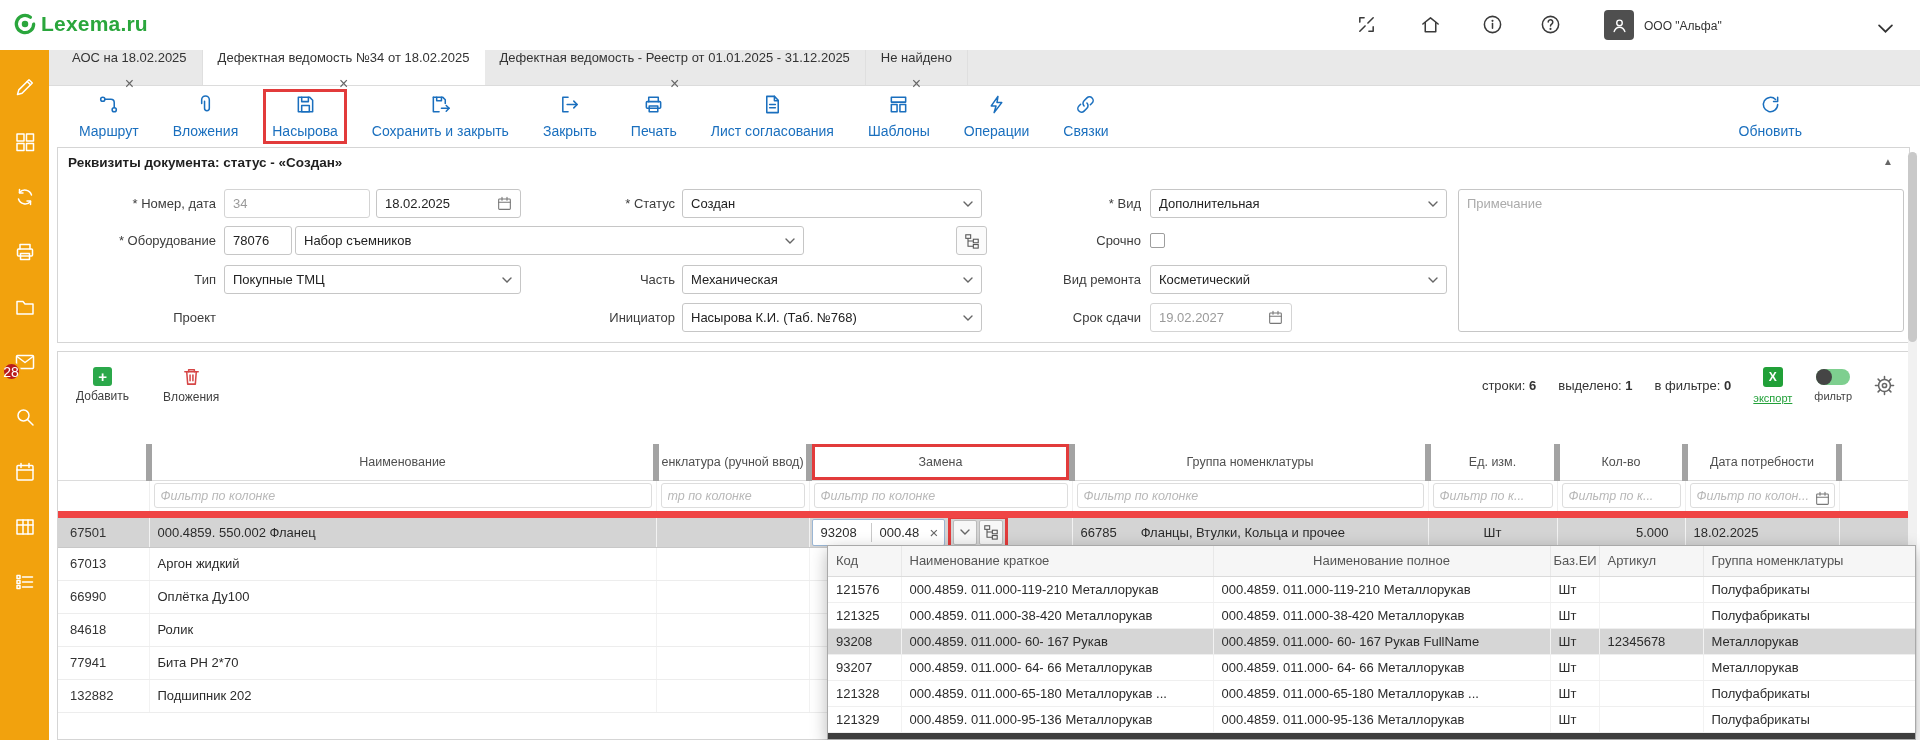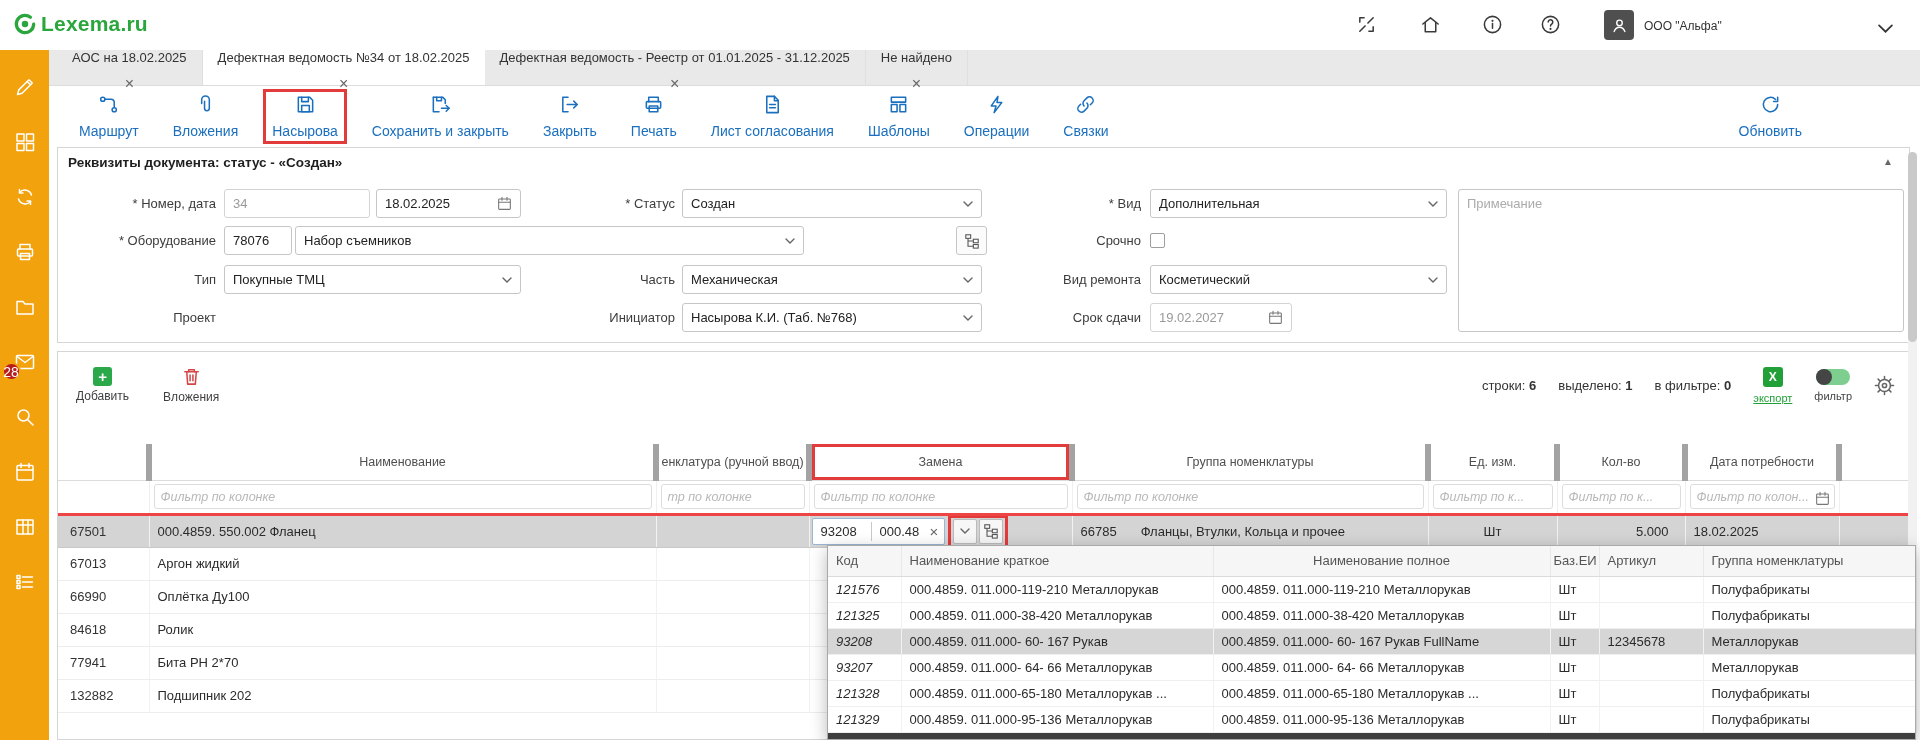--- a/index.html
+++ b/index.html
@@ -74,21 +74,21 @@
   .xl { width:20px; height:20px; background:#21A038; border-radius:3px; color:#fff; font-size:12px; font-weight:bold; display:flex; align-items:center; justify-content:center; }
   .gt-sub { font-size:11px; margin-top:2px; text-align:center; }
   .export-lbl { color:#21A038;text-decoration:underline; }
   .filter-lbl { color:#444; }
   .toggle { width:34px; height:16px; border-radius:9px; background:#7ECF8F; position:relative; cursor:pointer; }
   .knob { width:16px; height:16px; border-radius:50%; background:#454545; position:absolute; left:0; top:0; }
 
   table.items { position:absolute; left:0; top:92px; width:100%; border-collapse:collapse; table-layout:fixed; }
   table.items th { height:36px; font-weight:400; font-size:12.5px; color:#4F4F4F; text-align:center; background:#fff; border-left:6px solid #a3a3a3; border-bottom:1px solid #DCDCDC; overflow:hidden; white-space:nowrap; position:relative; }
   table.items tr th:first-child { border-left:none; }
-  td.f { height:34px; border-bottom:3px solid #ef4444; border-left:1px solid #EFEFEF; padding:0 4px; position:relative; }
+  td.f { height:34px; border-bottom:7px solid #ef4444; border-left:1px solid #EFEFEF; padding:0 4px; position:relative; }
   td.f:first-child { border-left:none; }
   .f input { width:100%; height:25px; border:1px solid #DDD; border-radius:3px; padding:0 6px; font-size:12.5px; font-family:inherit; color:#444; background:#fff; }
   .f input::placeholder { color:#B8B8B8; font-style:italic; }
   .f-cal { position:absolute; right:9px; top:10px; }
   .grow td { height:33px; font-size:13px; color:#2B2B2B; border-bottom:1px solid #EDEDED; border-left:1px solid #F2F2F2; padding:0 8px; overflow:hidden; white-space:nowrap; }
   .grow td:first-child { border-left:none; padding-left:12px; color:#333; }
   tr.selected td { background:#D4D4D4; border-bottom-color:#C8C8C8; }
   .c-unit { text-align:center; }
   .c-qty { text-align:right; padding-right:16px !important; }
   .g-wrap { display:flex; gap:24px; align-items:center; }
@@ -102,21 +102,21 @@
   .red-wrap { display:inline-flex; border:3px solid #E23B3B; height:33px; align-items:center; gap:2px; padding:0 2px; background:transparent; }
   .ed-btn { height:25px; min-width:24px; border:1px solid #BBB; border-radius:2px; background:#F7F7F7; display:flex; align-items:center; justify-content:center; cursor:pointer; padding:0 3px; }
 
   
   .popup { position:absolute; left:827px; top:545px; width:1089px; height:195px; background:#fff; border:1px solid #A9A9A9; box-shadow:0 5px 16px rgba(0,0,0,.28); z-index:40; overflow:hidden; }
   table.ptab { width:100%; border-collapse:collapse; table-layout:fixed; }
   table.ptab th { height:30px; background:#F6F6F6; font-weight:400; font-size:13px; color:#555; text-align:left; padding:0 8px; border-bottom:1px solid #DBDBDB; border-left:1px solid #E8E8E8; overflow:hidden; white-space:nowrap; }
   table.ptab tr th:first-child { border-left:none; }
   table.ptab th.center { text-align:center; }
   table.ptab td { height:26px; font-size:13px; color:#2B2B2B; padding:0 8px; border-bottom:1px solid #EFEFEF; border-left:1px solid #F2F2F2; overflow:hidden; white-space:nowrap; }
-  table.ptab td:first-child { border-left:none;font-style:italic; }
+  table.ptab td:first-child { border-left:none; }
   tr.p-selected td { background:#D6D6D6; }
   .dark-strip { width:100%; height:30px; background:#3E3E3E; }
 
   
   .v-scroll { position:absolute; right:3px; top:152px; width:9px; height:584px; background:#F1F1F1; border-radius:5px; z-index:8; }
   .v-thumb { width:9px; height:190px; background:#C9C9C9; border-radius:5px; cursor:grab; }
 </style>
 </head>
 <body>
 

